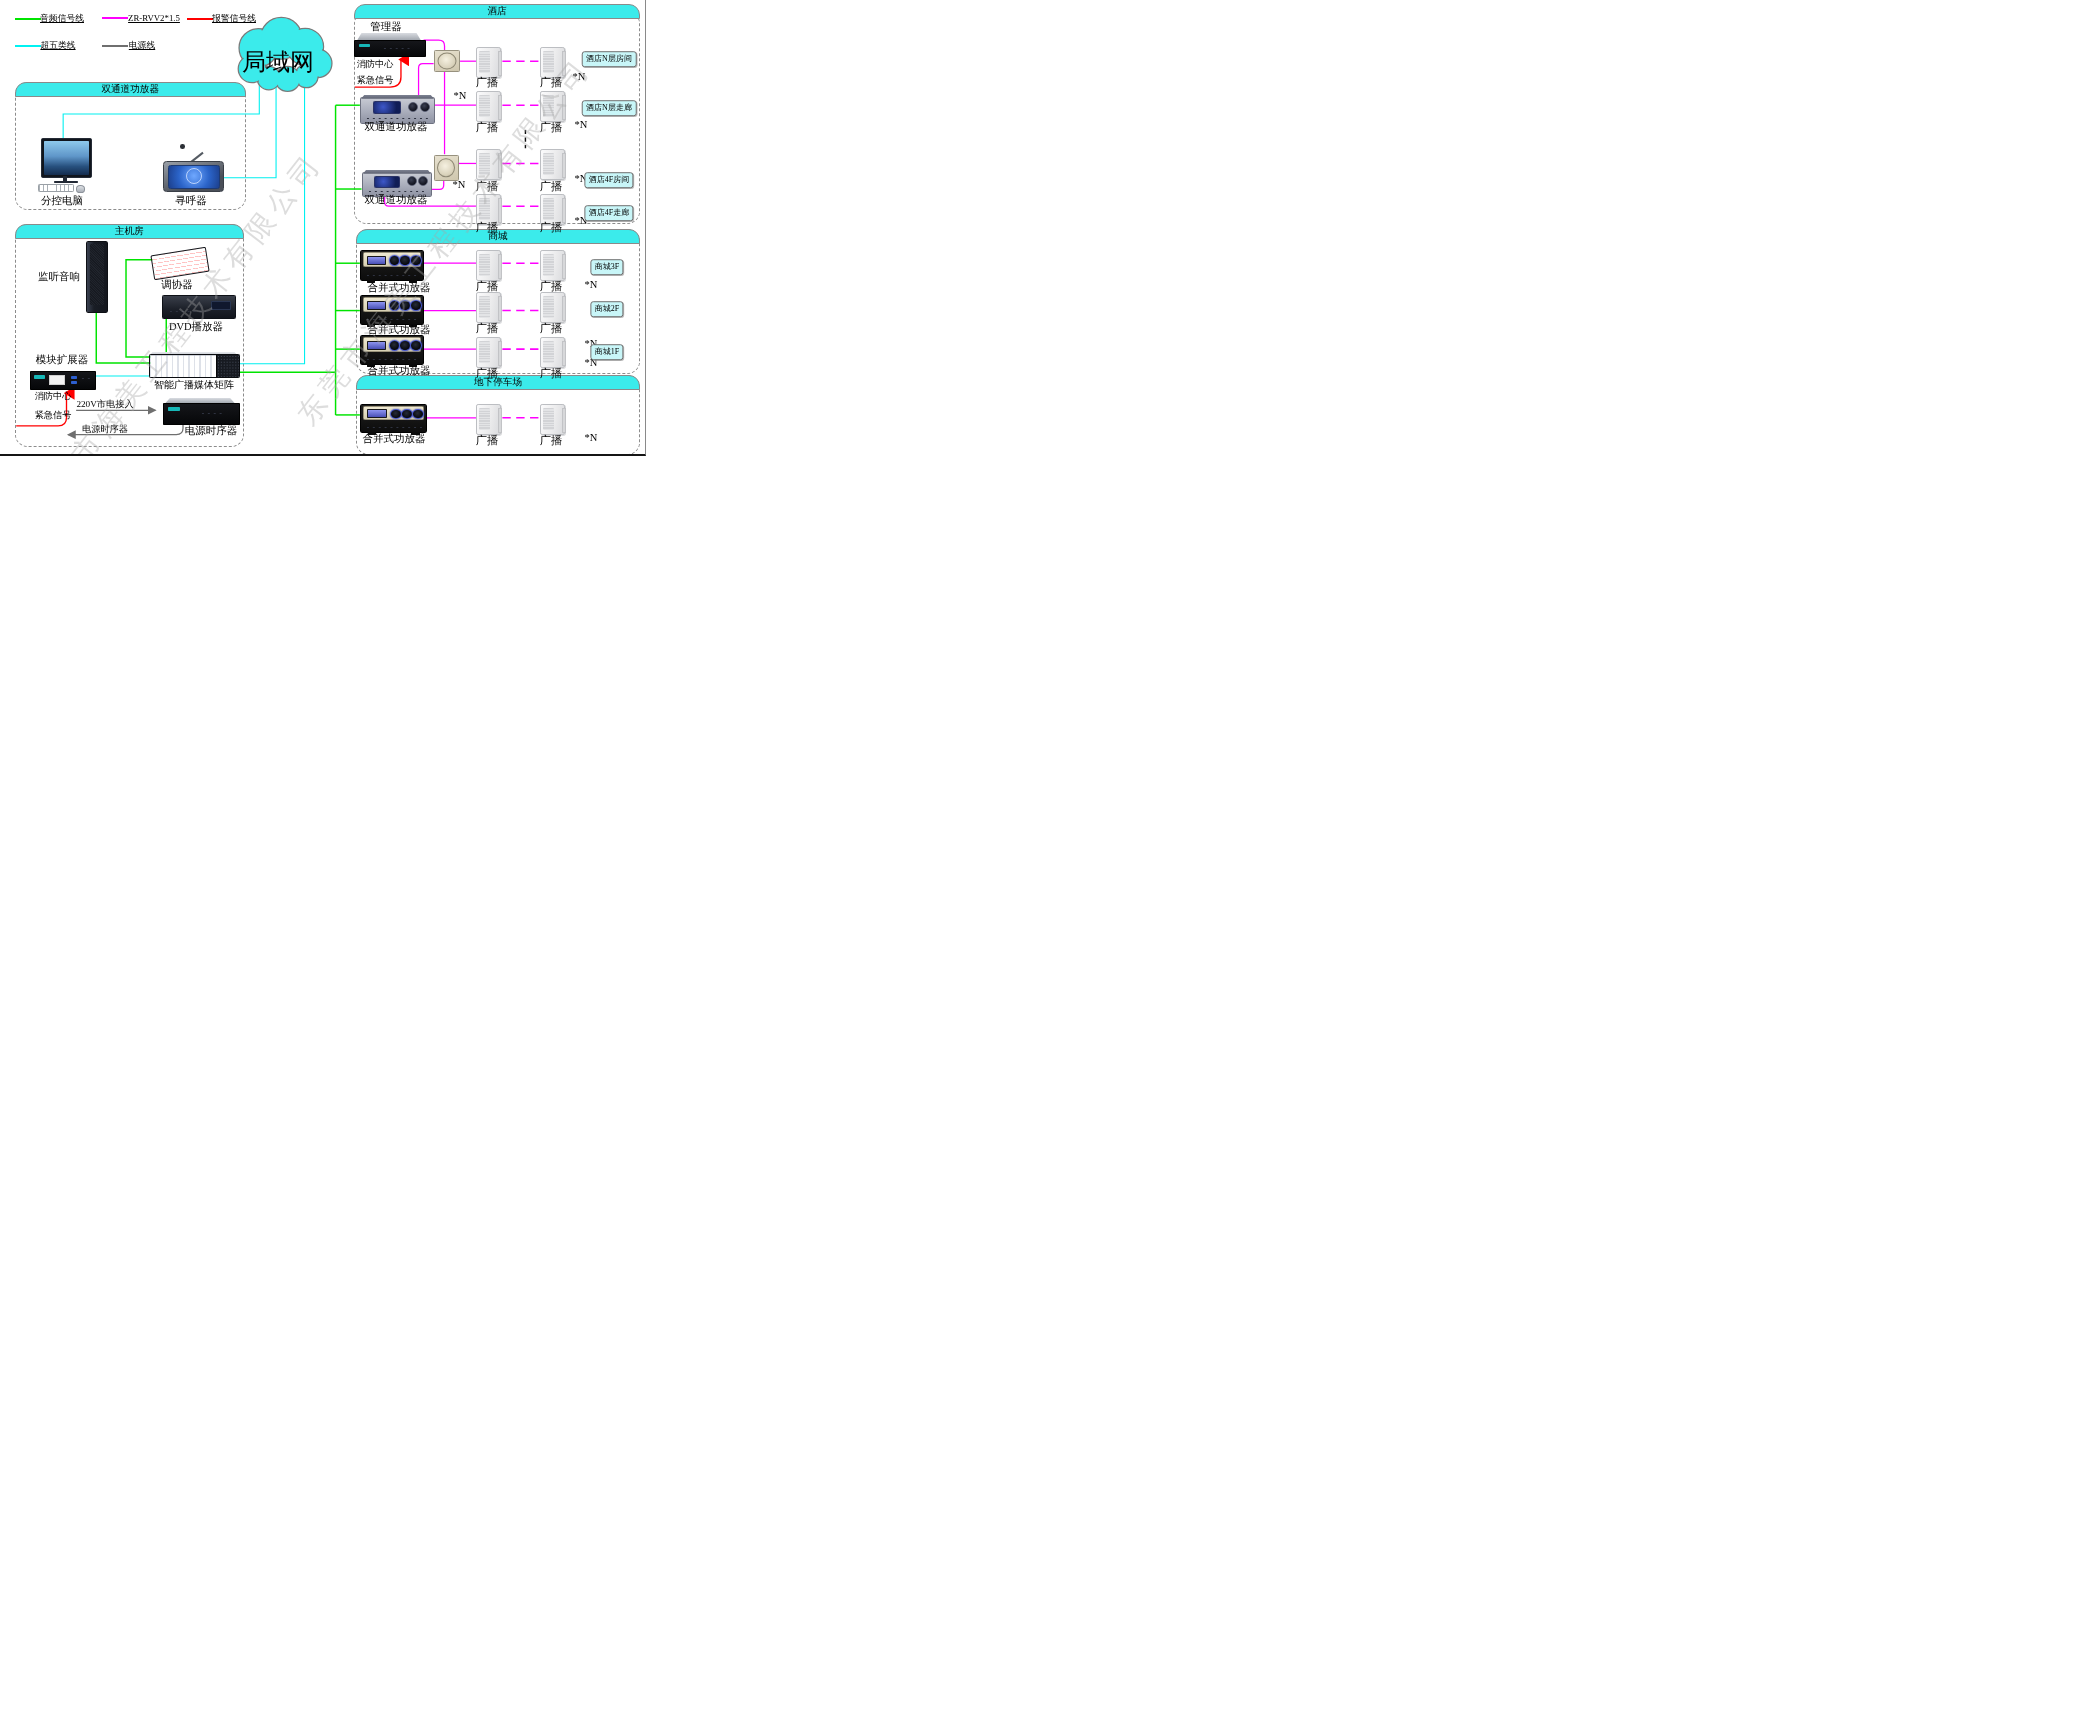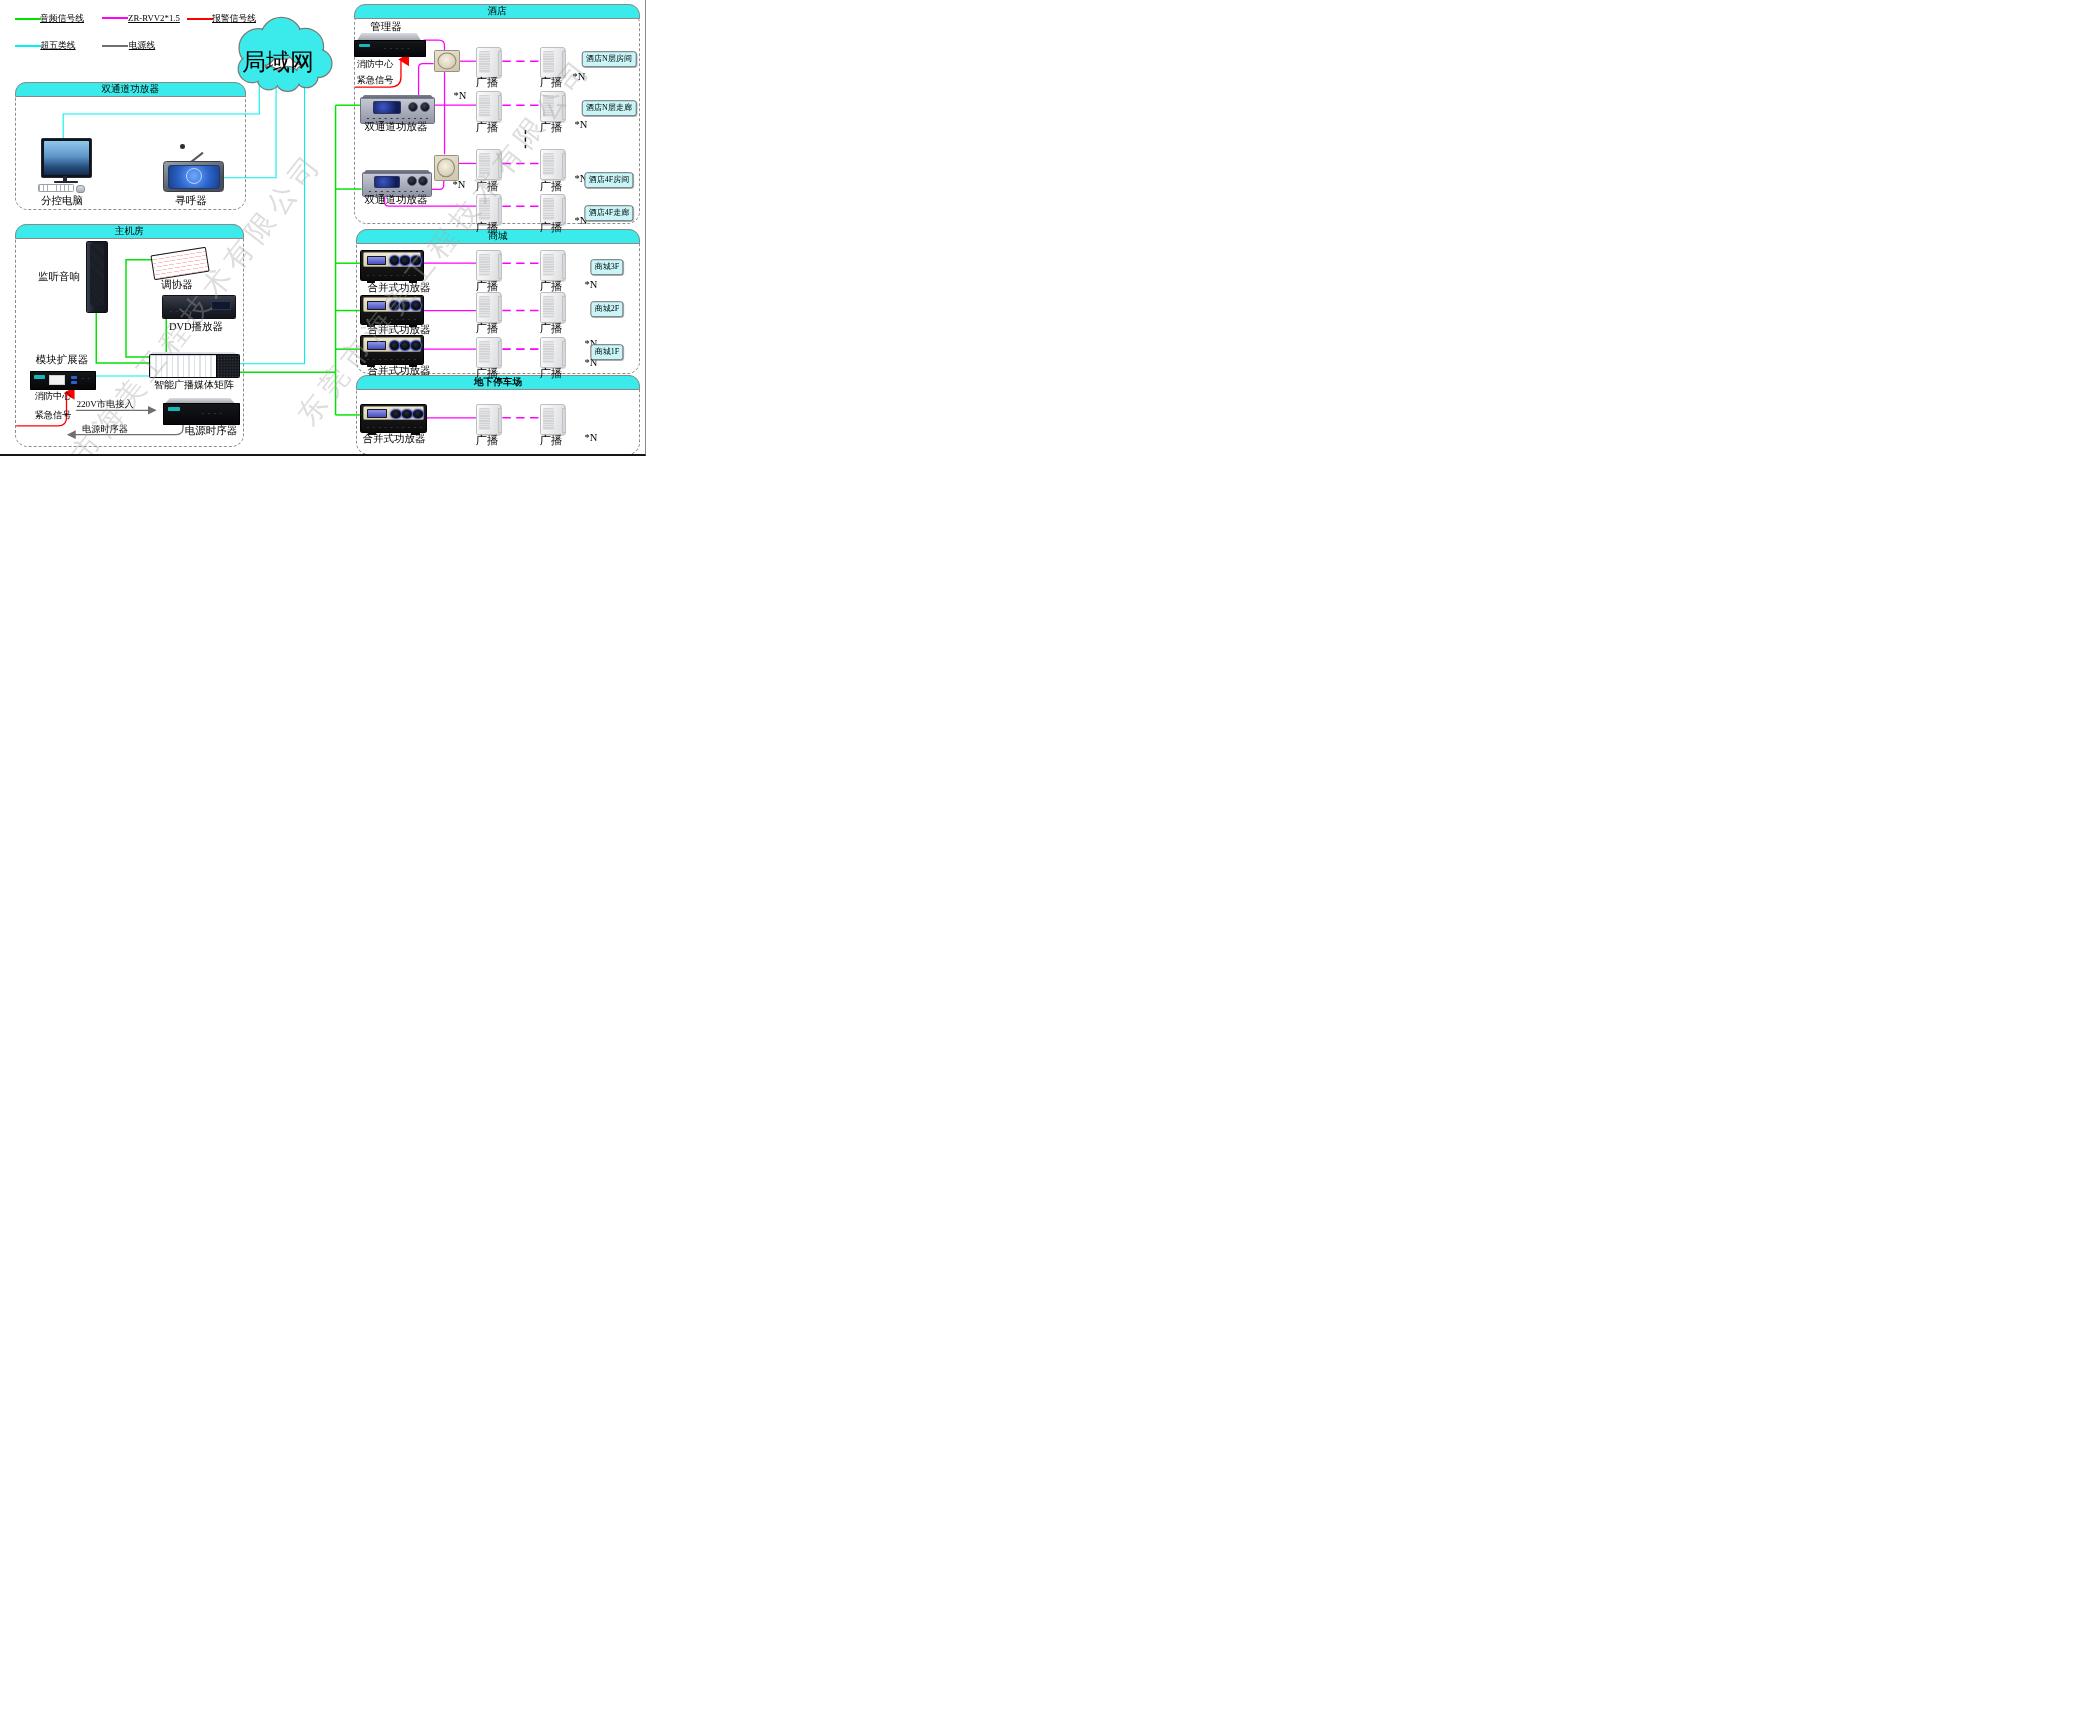--- a/index.html
+++ b/index.html
@@ -95,21 +95,21 @@
   <div class="band" style="left:354px;top:4px;width:284px;height:13.4px;">
       <span>酒店</span>
     </div>
 
   <div class="box" style="left:356px;top:229px;width:282px;height:143px;"></div>
   <div class="band" style="left:356px;top:229px;width:282px;height:13px;">
       <span>商城</span>
     </div>
 
   <div class="box" style="left:356px;top:375px;width:282px;height:78px;"></div>
-  <div class="band" style="left:356px;top:375px;width:282px;height:13.4px;font-weight:bold;">
+  <div class="band" style="left:356px;top:375px;width:282px;height:13.4px;">
       <span>地下停车场</span>
     </div>
 
   <svg class="abs" style="left:0;top:0;" width="646" height="456" viewBox="0 0 1540 1088">
     <defs>
       <marker id="arrR" markerWidth="10" markerHeight="10" refX="5" refY="2" orient="auto" markerUnits="strokeWidth">
         <path d="M0,8 L5,0 L10,8 Z" fill="#ff0000"></path>
       </marker>
       <marker id="arrG" markerWidth="9" markerHeight="9" refX="6" refY="3.5" orient="auto" markerUnits="strokeWidth">
         <path d="M0,0 L7,3.5 L0,7 Z" fill="#6f6f6f"></path>

